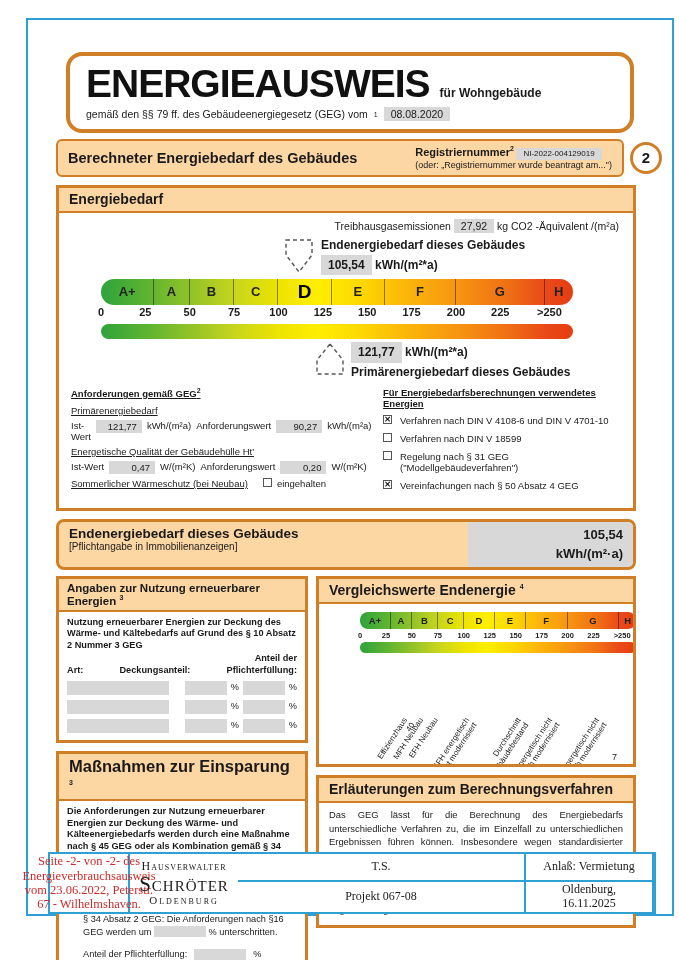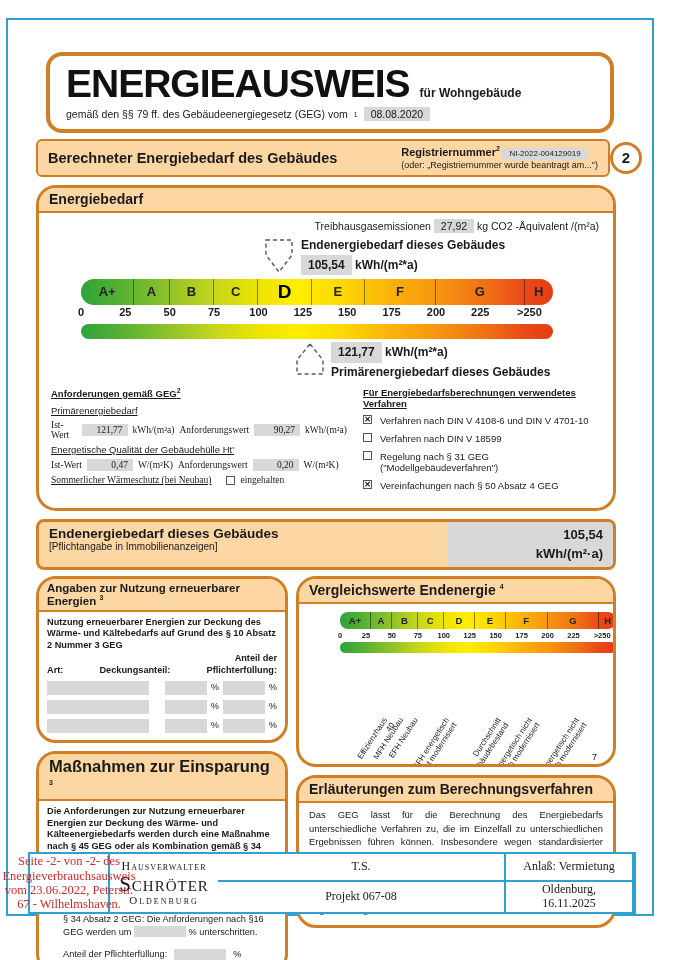--- a/index.html
+++ b/index.html
@@ -2,42 +2,42 @@
 <html style="--frame_blue: #2da0d4; --accent_orange: #d07f26; --panel_peach: #fcd6a3; --value_grey: #d8d8d8; --footer_red: #cc2b2b;"><head>
 <meta charset="utf-8">
 <style>
   :root{
     --frame_blue:#2da0d4; --accent_orange:#d07f26; --panel_peach:#fcd6a3;
     --value_grey:#d8d8d8; --footer_red:#cc2b2b;
   }
   *{box-sizing:border-box; margin:0; padding:0;}
   body{background:#fff; font-family:"Liberation Sans", sans-serif; color:#1a1a1a;}
   .sheet{position:relative; width:679px; height:960px; background:#fff; overflow:hidden;}
-  .frame{position:absolute; left:6px; top:18px; width:648px; height:898px;
+  .frame{position:absolute; left:26px; top:18px; width:648px; height:898px;
          border:2px solid var(--frame_blue);}
   
   .header-box{margin:32px 38px 6px 38px; border:4px solid var(--accent_orange);
               border-radius:16px; padding:6px 16px 8px 16px; background:#fff;}
   .h-title-row{display:flex; align-items:baseline; gap:10px;}
   .h-title{font-size:39px; font-weight:800; letter-spacing:-1px; color:#111;}
   .h-sub{font-size:12px; font-weight:700;}
   .h-law{font-size:10.5px; margin-top:1px; display:flex; align-items:center; gap:6px;}
   .gval{background:var(--value_grey); padding:1px 7px; display:inline-block; text-align:right;}
   sup{font-size:7px;}
   
-  .title-row{display:flex; align-items:center; margin:6px 10px 8px 28px; }
+  .title-row{display:flex; align-items:center; margin:6px 10px 8px 28px; gap:6px;}
   .title-bar{flex:1; background:var(--panel_peach); border:2px solid var(--accent_orange);
              border-radius:6px; padding:4px 10px; display:flex; align-items:center; justify-content:space-between;}
   .tb-title{font-size:14.5px; font-weight:700;}
   .tb-reg{font-size:9px; text-align:left; line-height:1.25;}
   .tb-reg b{font-size:11px;}
   .page-circle{width:32px; height:32px; border:3px solid var(--accent_orange); border-radius:50%;
                display:flex; align-items:center; justify-content:center; font-weight:700; font-size:15px; background:#fff;}
   
-  .obox{border:3px solid var(--accent_orange); border-radius:20px; background:#fff; overflow:hidden;}
+  .obox{border:3px solid var(--accent_orange); border-radius:0; background:#fff; overflow:hidden;}
   .obox-head{background:var(--panel_peach); padding:3px 10px 4px 10px; font-weight:700; font-size:14px;
              border-bottom:2px solid var(--accent_orange);}
   .energie{margin:0 36px 8px 28px;}
   .ghg-row{text-align:right; font-size:10.5px; margin:6px 14px 0 0;}
   
   .chart{position:relative; height:148px; margin:2px 12px 0 12px;}
   .ptr{position:absolute;}
   .lbl-top{position:absolute; left:250px; top:1px; font-size:12px; font-weight:700; line-height:1.55;}
   .lbl-bot{position:absolute; left:280px; top:107px; font-size:12px; font-weight:700; line-height:1.55;}
   .band{position:absolute; left:30px; top:44px; width:472px; height:26px; border-radius:13px;
@@ -50,21 +50,21 @@
   .ticks{position:absolute; left:30px; top:71px; width:472px; height:14px; font-size:11px; font-weight:700;}
   .ticks span{position:absolute; transform:translateX(-50%); white-space:nowrap;}
   .strip{position:absolute; left:30px; top:89px; width:472px; height:15px; border-radius:8px;
         background:linear-gradient(90deg,#2ea33c 0%,#5fb430 10%,#97c427 20%,#c6d51d 28%,#eee400 38%,#ffee00 46%,#fdd803 55%,#fbb50a 65%,#f79311 76%,#f07014 86%,#e94a18 94%,#e63c12 100%);}
   
   .cols{display:flex; gap:16px; padding:4px 12px 10px 12px; font-size:9.5px;}
   .col-l{width:296px;}
   .col-r{flex:1;}
   .u{text-decoration:underline;}
   .b{font-weight:700;}
-  .row{display:flex; align-items:center; gap:5px; margin:4px 0;font-family:Liberation Serif, serif;}
+  .row{display:flex; align-items:flex-start; gap:5px; margin:4px 0;}
   .gv-sm{background:var(--value_grey); padding:1px 5px; min-width:46px; text-align:right; display:inline-block;}
   .cbx{display:inline-block; width:9px; height:9px; border:1px solid #555; font-size:8px; line-height:8px;
        text-align:center; color:#111; font-weight:700; flex:none;}
   .vf-item{display:flex; gap:8px; margin:7px 0; align-items:flex-start;}
   .mt6{margin-top:6px;} .mt3{margin-top:3px;}
   
   .banner{margin:0 36px 6px 28px; background:var(--panel_peach); border:3px solid var(--accent_orange);
           border-radius:8px; display:flex; align-items:stretch; justify-content:space-between; overflow:hidden;}
   .banner-txt{padding:4px 10px;}
   .banner-title{font-size:13.5px; font-weight:700;}
@@ -231,21 +231,21 @@
           <span class="gv-sm">0,20</span>
           <span>W/(m²K)</span>
         </div>
         <div class="row mt3">
           <span class="u">Sommerlicher Wärmeschutz (bei Neubau)</span>
           <span class="cbx" style="margin-left:10px;"></span>
           <span>eingehalten</span>
         </div>
       </div>
       <div class="col-r">
-        <div class="b u">Für Energiebedarfsberechnungen verwendetes Verfahren</div>
+        <div class="b u">Für Energiebedarfsberechnungen verwendetes Energien</div>
         <div class="vf-item mt6">
           <span class="cbx">✕</span>
           <span>Verfahren nach DIN V 4108-6 und DIN V 4701-10</span>
         </div>
         <div class="vf-item">
           <span class="cbx"></span>
           <span>Verfahren nach DIN V 18599</span>
         </div>
         <div class="vf-item">
           <span class="cbx"></span>

